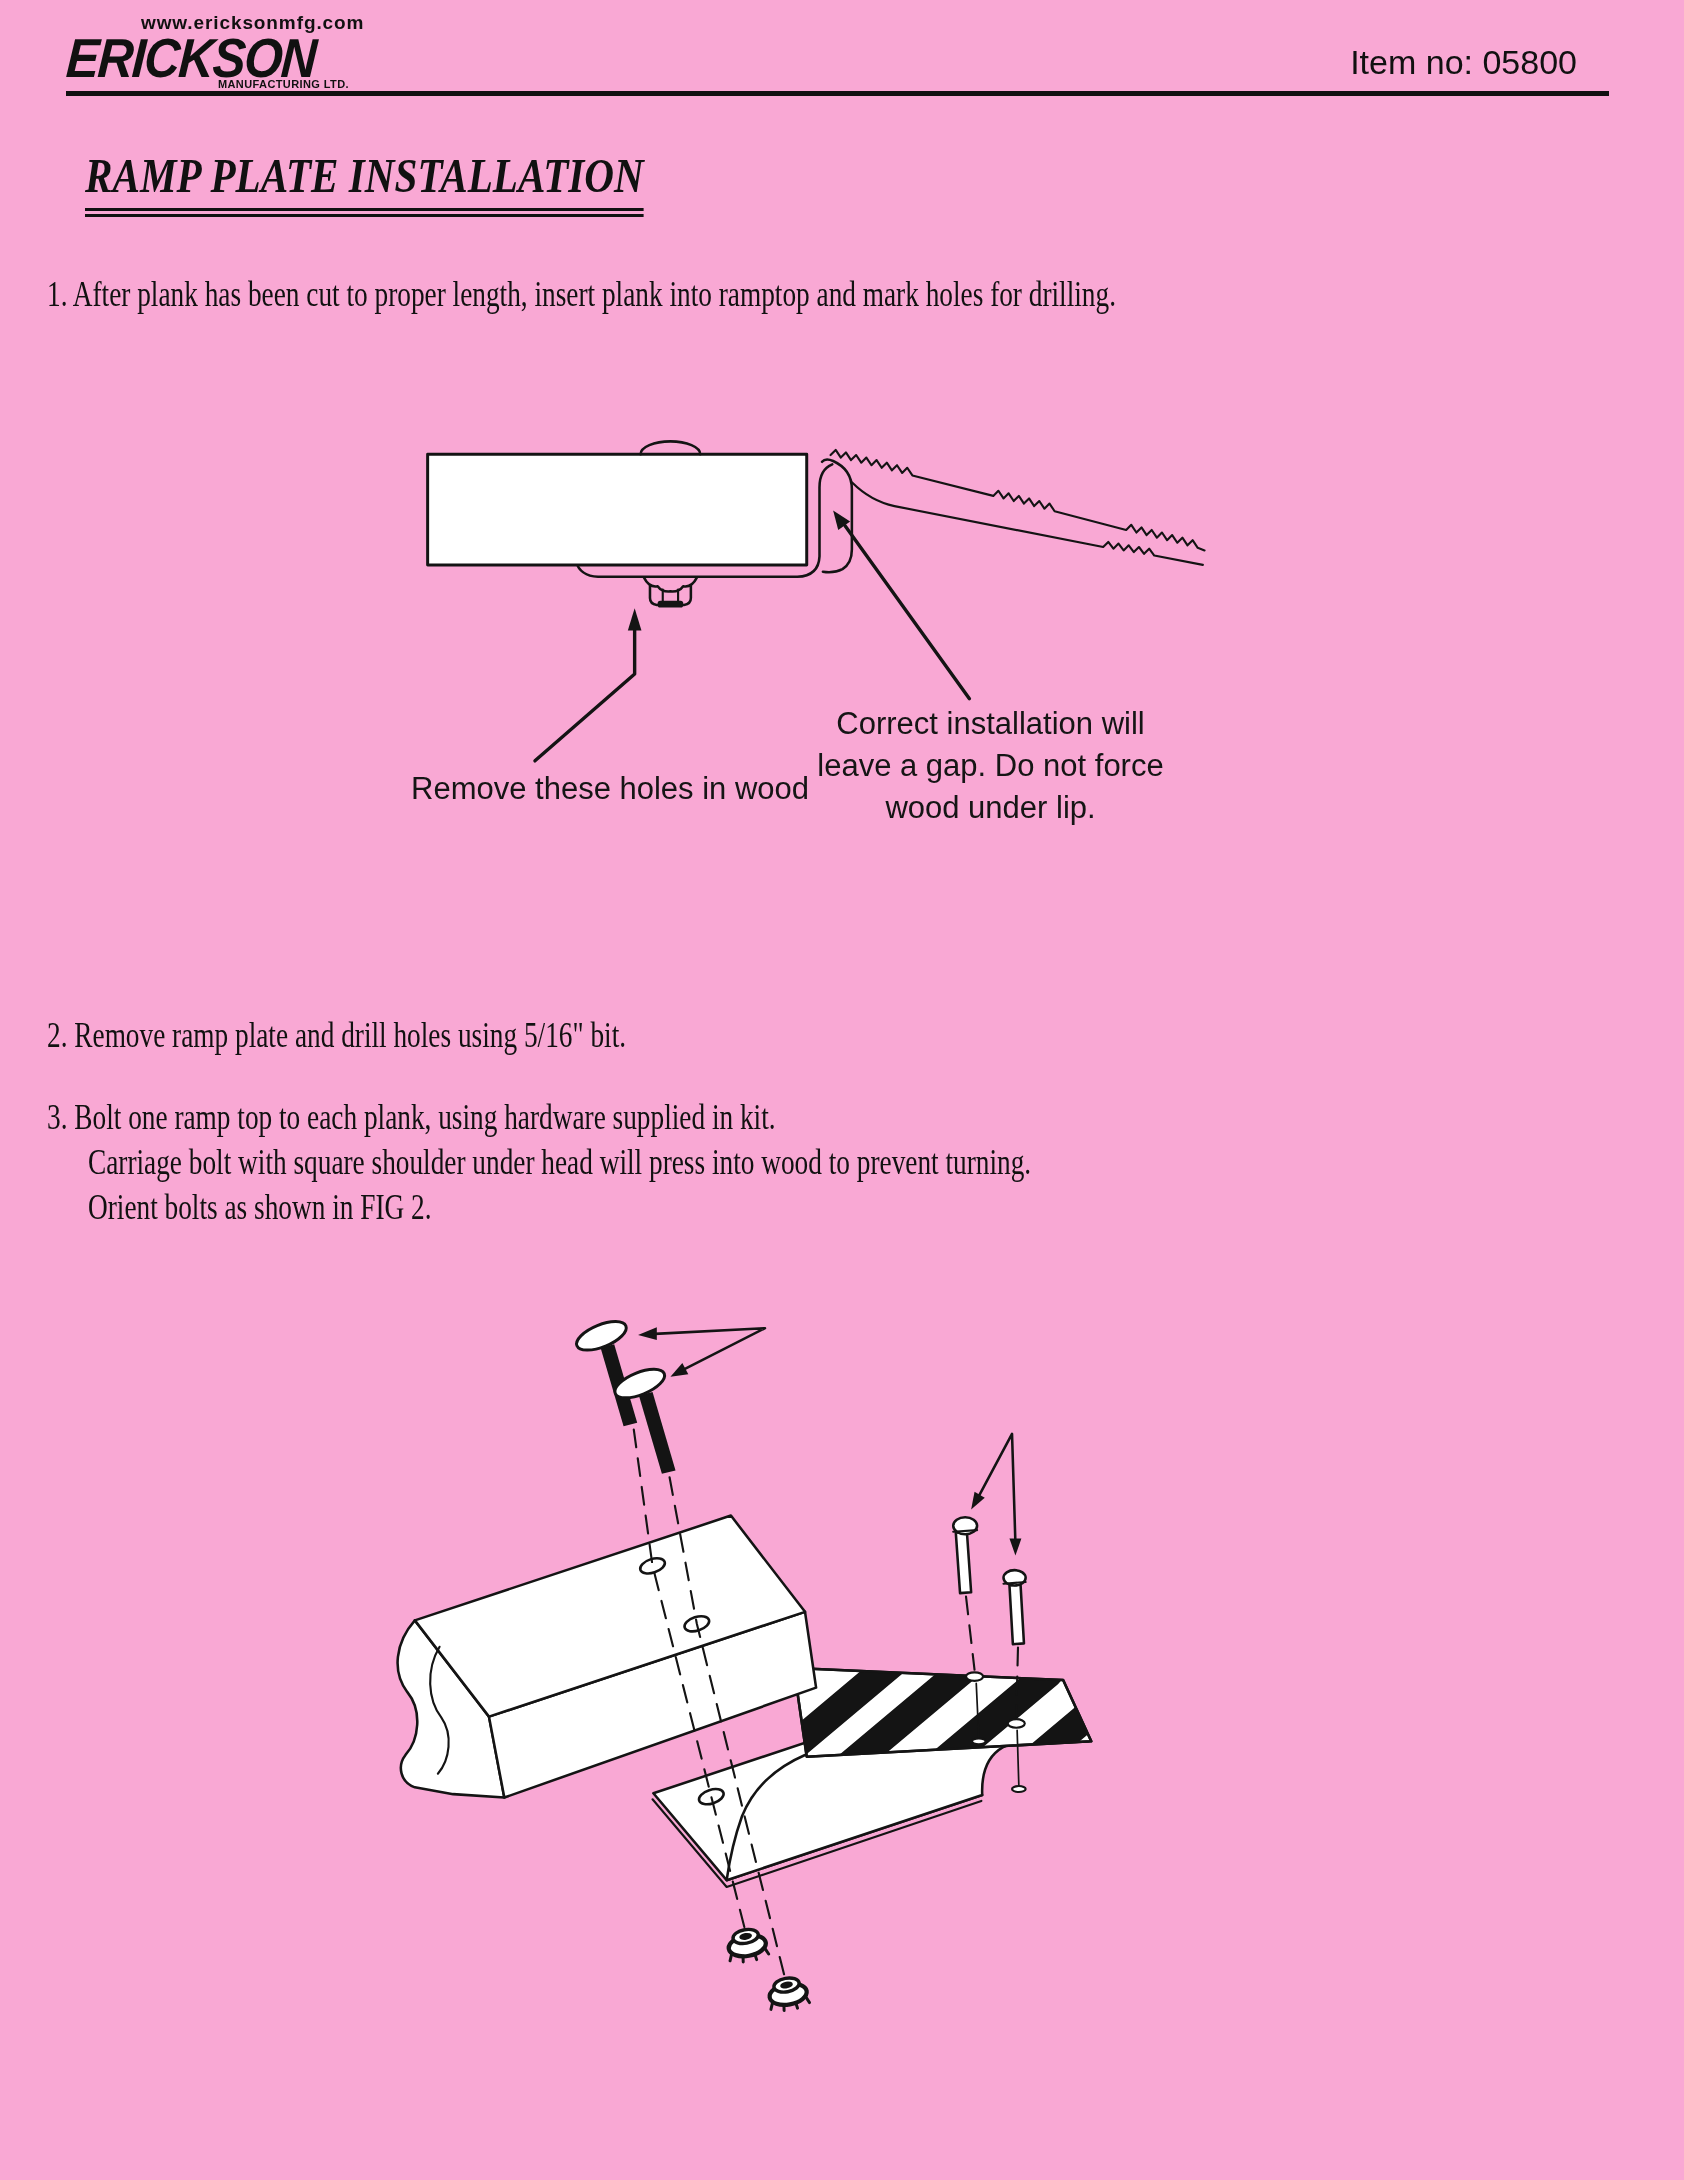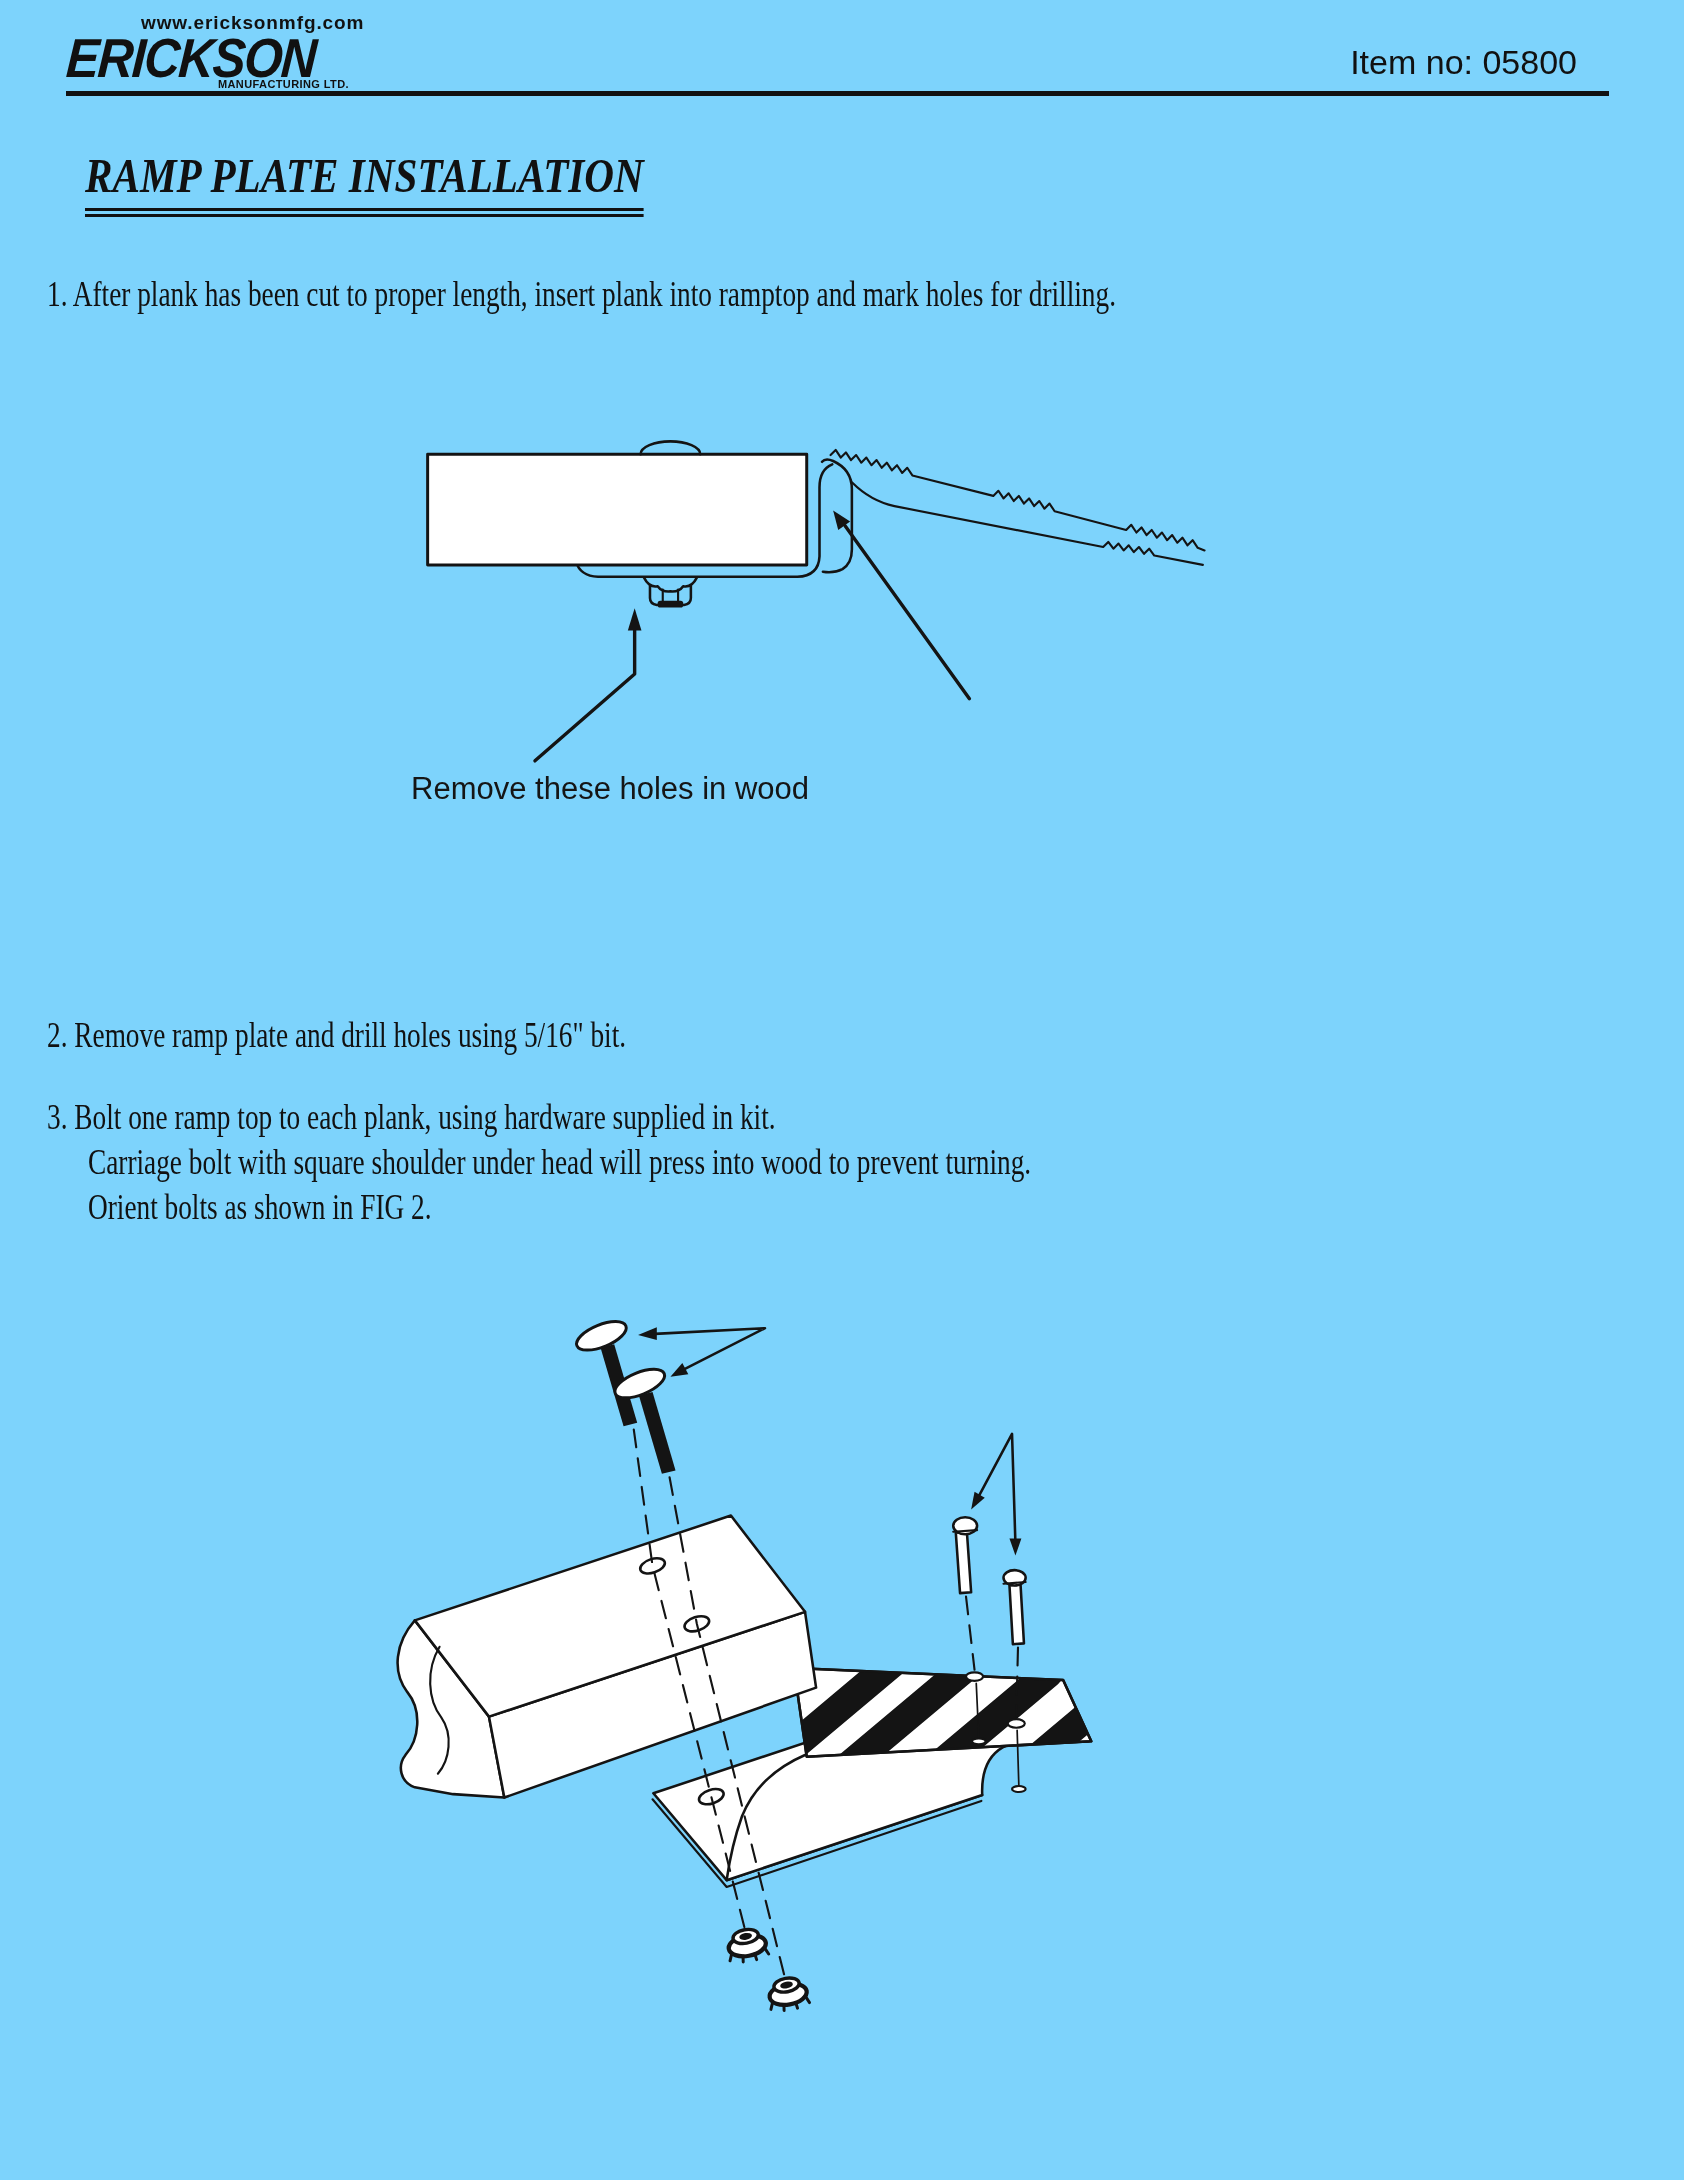--- a/index.html
+++ b/index.html
@@ -1,18 +1,18 @@
 <!DOCTYPE html>
 <html style="font-size:13.6px"><head>
 <meta charset="utf-8">
 <style>
   html,body { margin:0; padding:0; background:#e8e8e8; }
   .page {
     position:relative; width:1685px; height:2181px; margin:0 auto;
-    background:#7dd3fc; color:#111;
+    background:#f9a8d4; color:#111;
     font-family:"Liberation Serif", serif; overflow:hidden;
   }
   
   .logo { position:absolute; left:68px; top:12px; width:290px; }
   .logo-url {
     font-family:"Liberation Sans", sans-serif; font-weight:bold;
     font-size:19px; letter-spacing:0.9px; margin-left:73px; white-space:nowrap;
   }
   .logo-brand {
     font-family:"Liberation Sans", sans-serif; font-weight:bold; font-style:italic;
@@ -80,20 +80,23 @@
     <span class="tt">RAMP PLATE INSTALLATION</span>
   </div>
 
   <div class="step s1">1. After plank has been cut to proper length, insert plank into  ramptop and mark holes for drilling.</div>
   <div class="step s2">2. Remove ramp plate and drill holes using 5/16" bit.</div>
   <div class="step s3a">3. Bolt one ramp top to each plank, using hardware supplied in kit.</div>
   <div class="step s3b">Carriage bolt with square shoulder under head will press into wood to prevent turning.</div>
   <div class="step s3c">Orient bolts as shown in FIG 2.</div>
 
   <div class="fig-label lbl-drill">Remove these holes in wood</div>
+  <div class="fig-label lbl-gap">Correct installation will
+leave a gap. Do not force
+wood under lip.</div>
 
   <svg class="art" viewBox="0 0 1978 2560">
     <defs>
       <clipPath id="plateClip">
         <path d="M 932 1958 L 1248 1972 L 1281 2044 L 947 2062 Z"></path>
       </clipPath>
       <g id="fnut" stroke="#141414" fill="#ffffff">
         <ellipse cx="0" cy="7" rx="22" ry="12" stroke-width="5"></ellipse>
         <path d="M -20 14 l -3 7 M -7 18 l -1 7 M 7 18 l 1 7 M 20 14 l 3 7" stroke-width="3.5" fill="none"></path>
         <ellipse cx="0" cy="-4" rx="15" ry="8" stroke-width="4"></ellipse>

